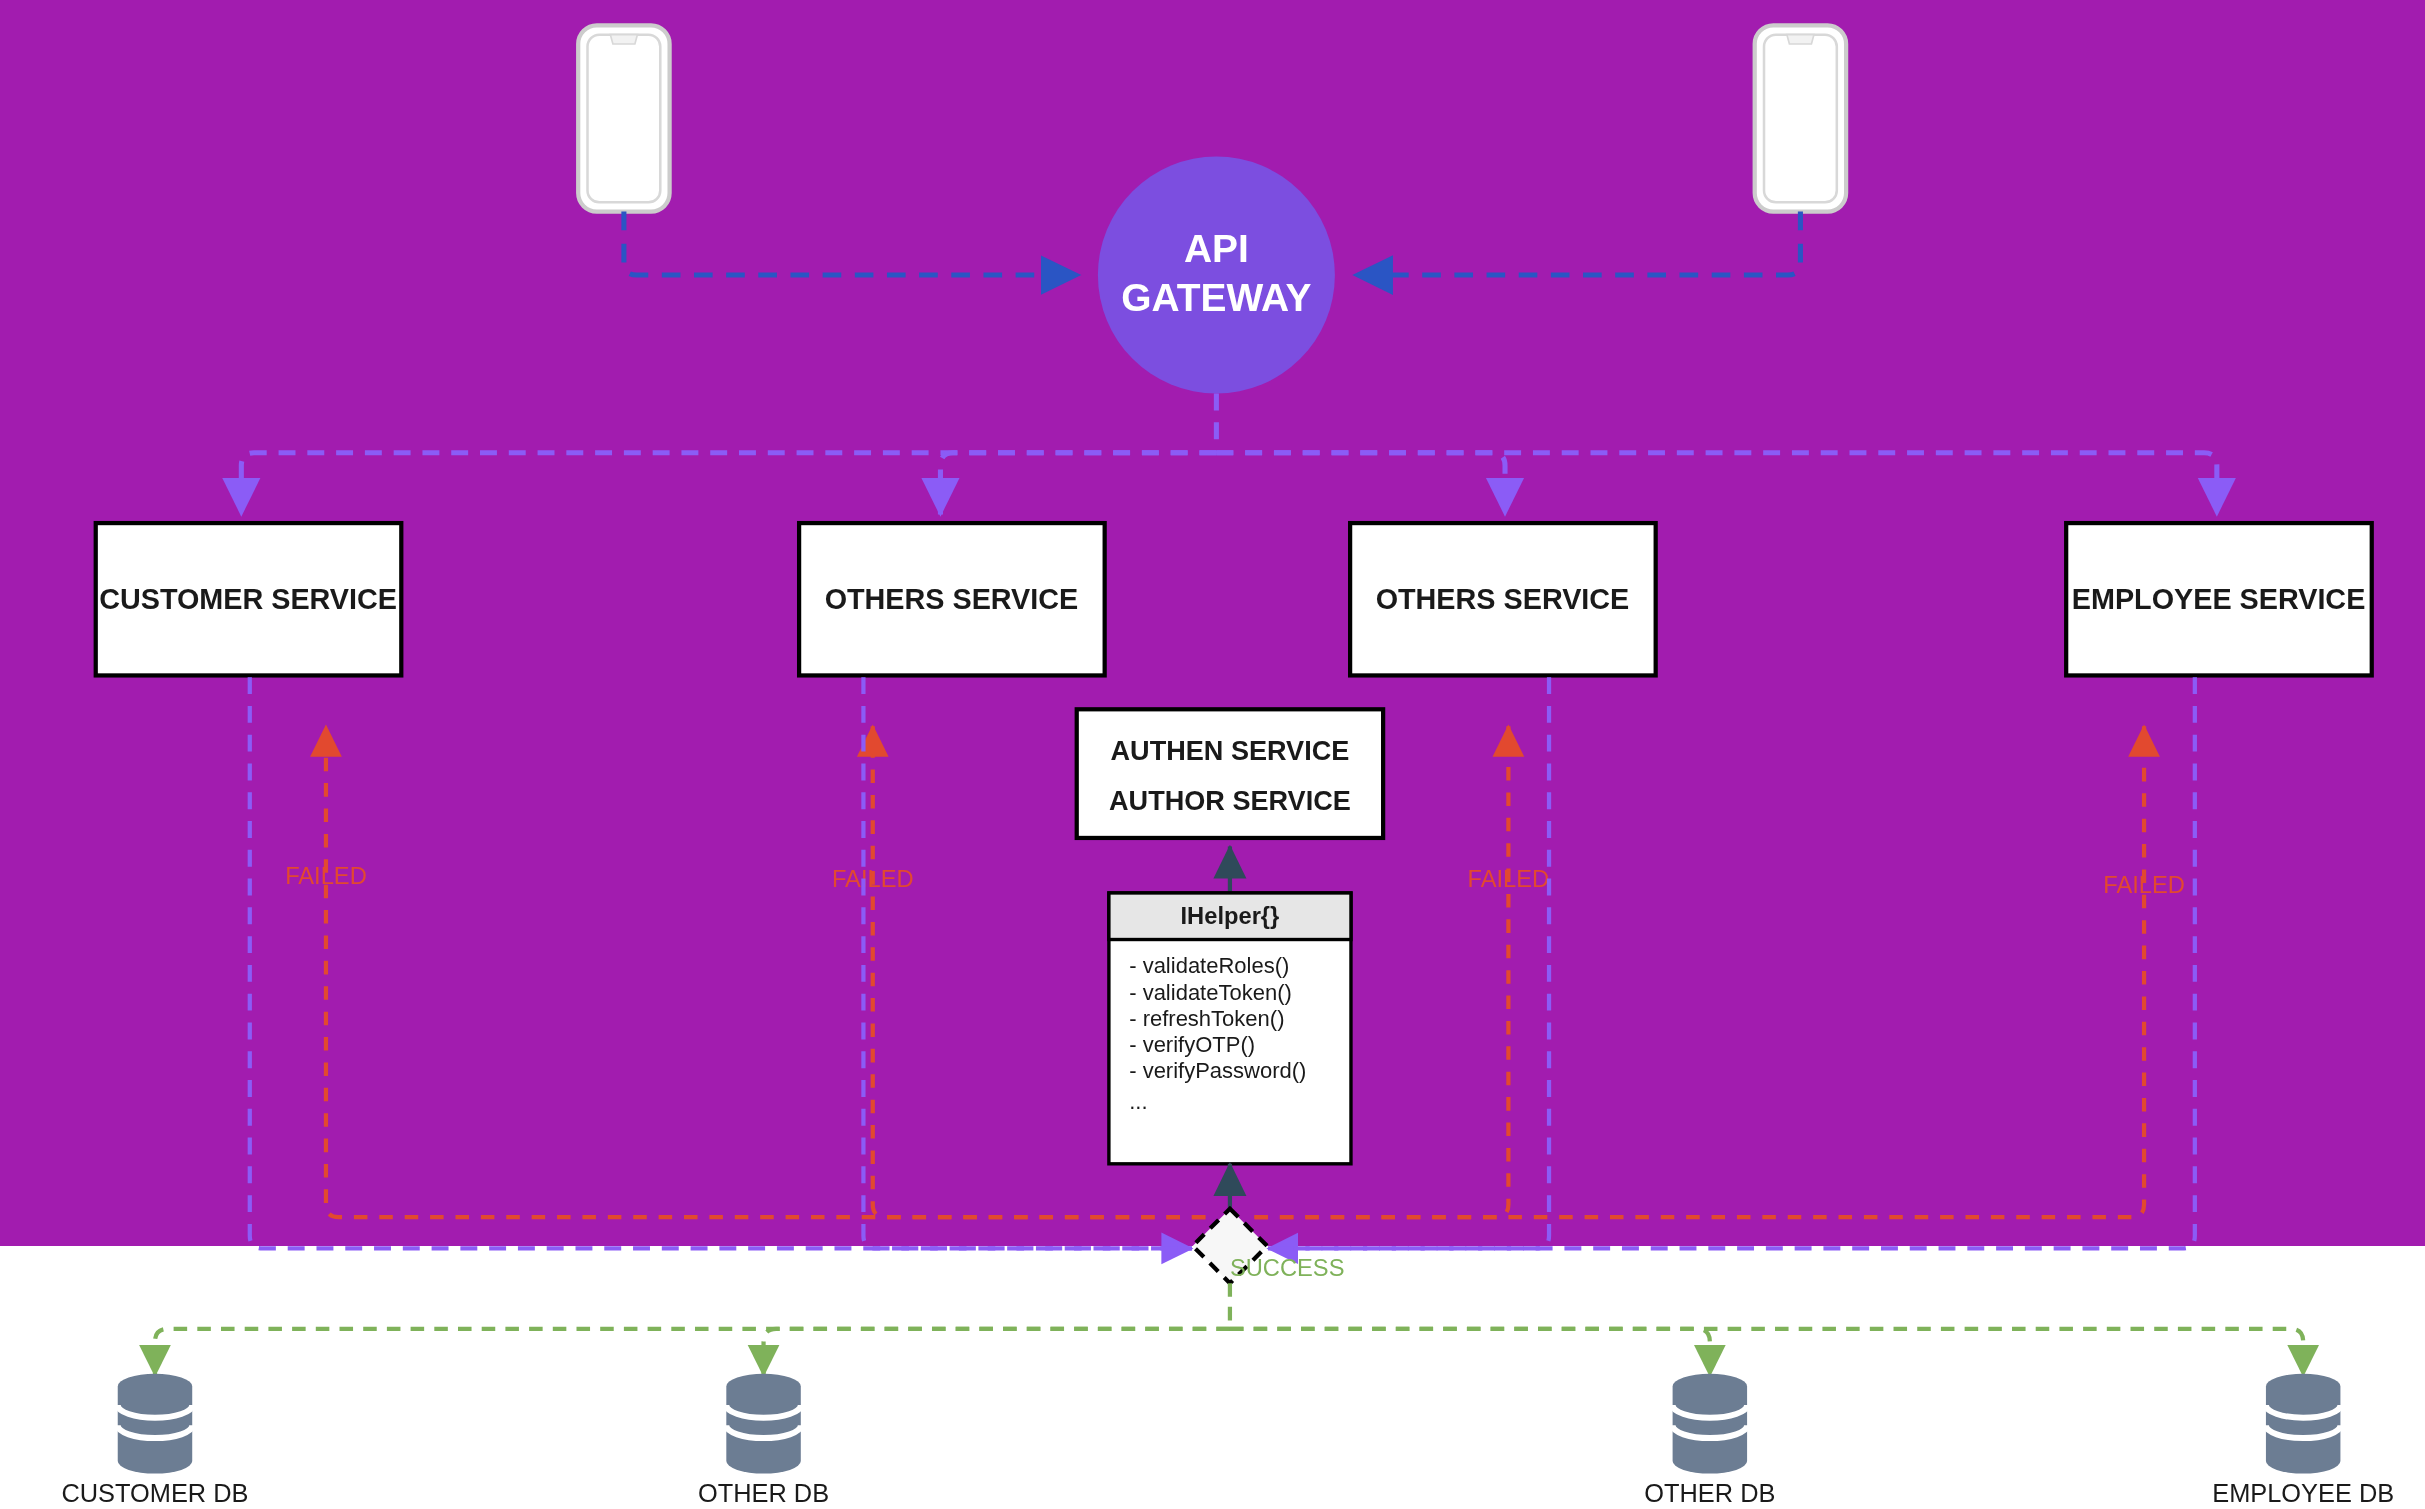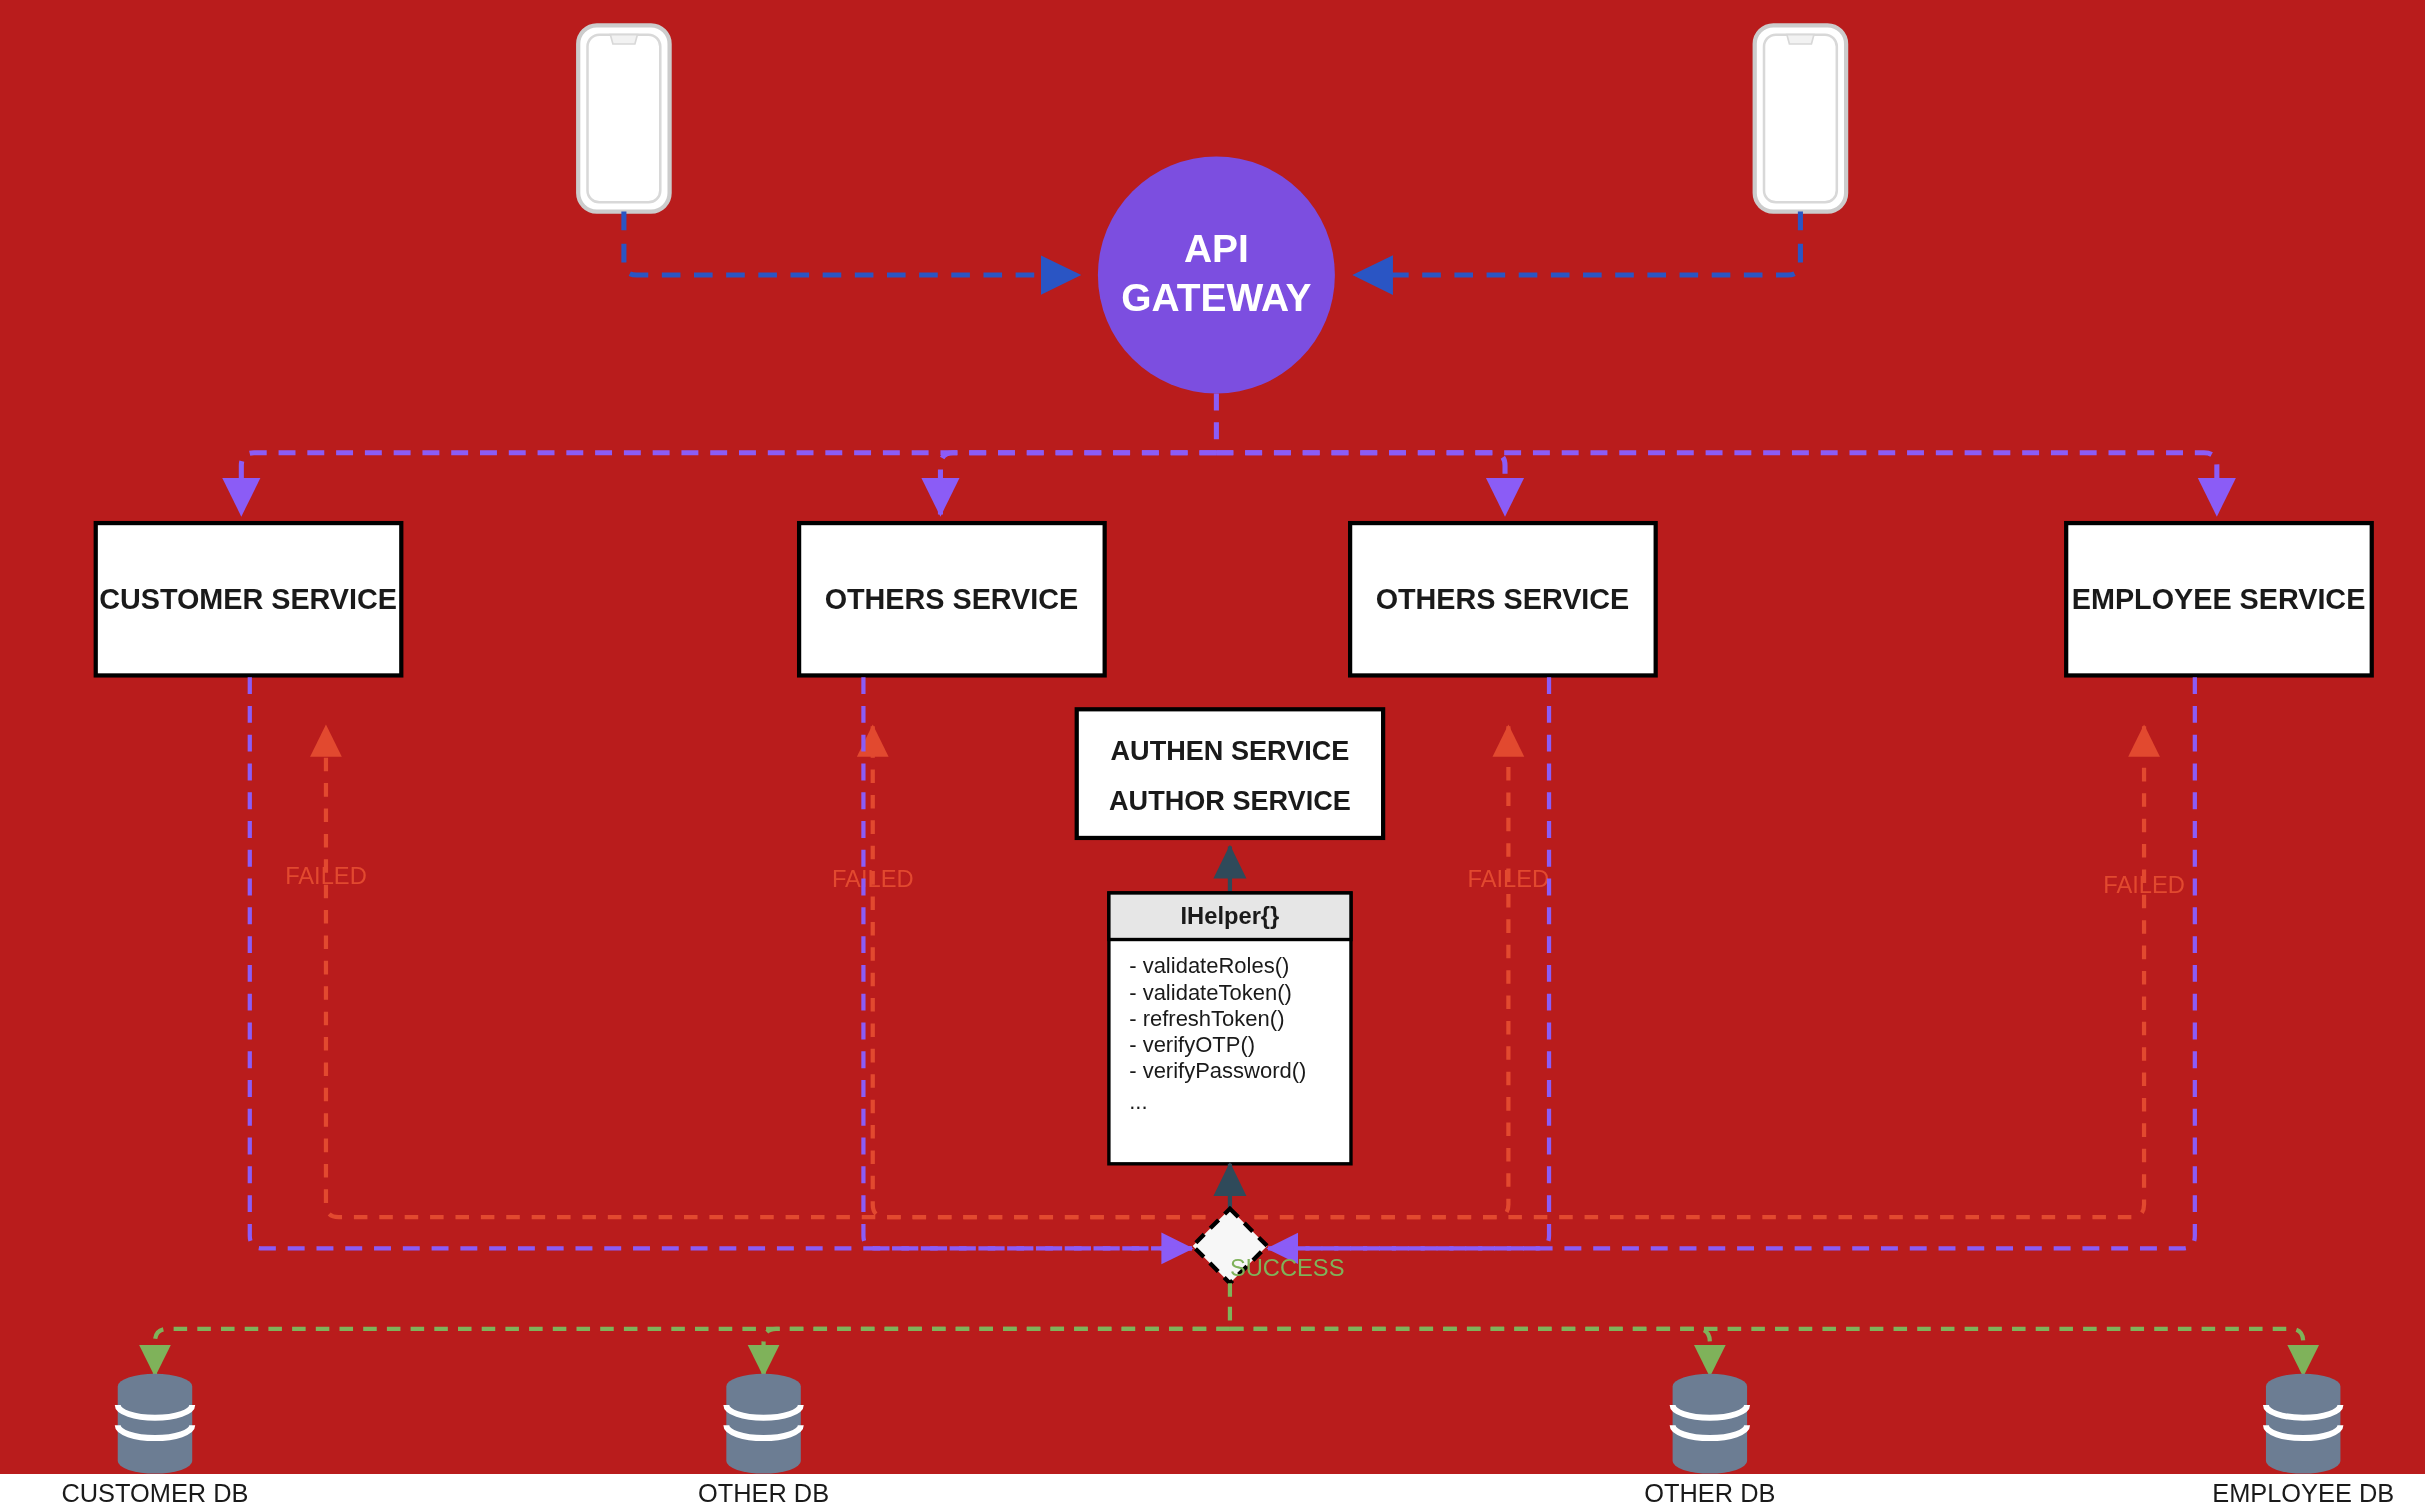--- a/index.html
+++ b/index.html
@@ -10,22 +10,22 @@
   }
   body {
     font-family: "Liberation Sans", sans-serif;
     width: 2426px;
     height: 1510px;
     overflow: hidden;
   }
   #diagram-root {
     position: relative;
     width: 2426px;
-    height: 1474px;
-    background: #b91c1c;
+    height: 1246px;
+    background: #a21caf;
   }
   svg#diagram-svg {
     position: absolute;
     top: 0;
     left: 0;
     width: 2426px;
     height: 1510px;
     display: block;
   }
   .svc-label {

